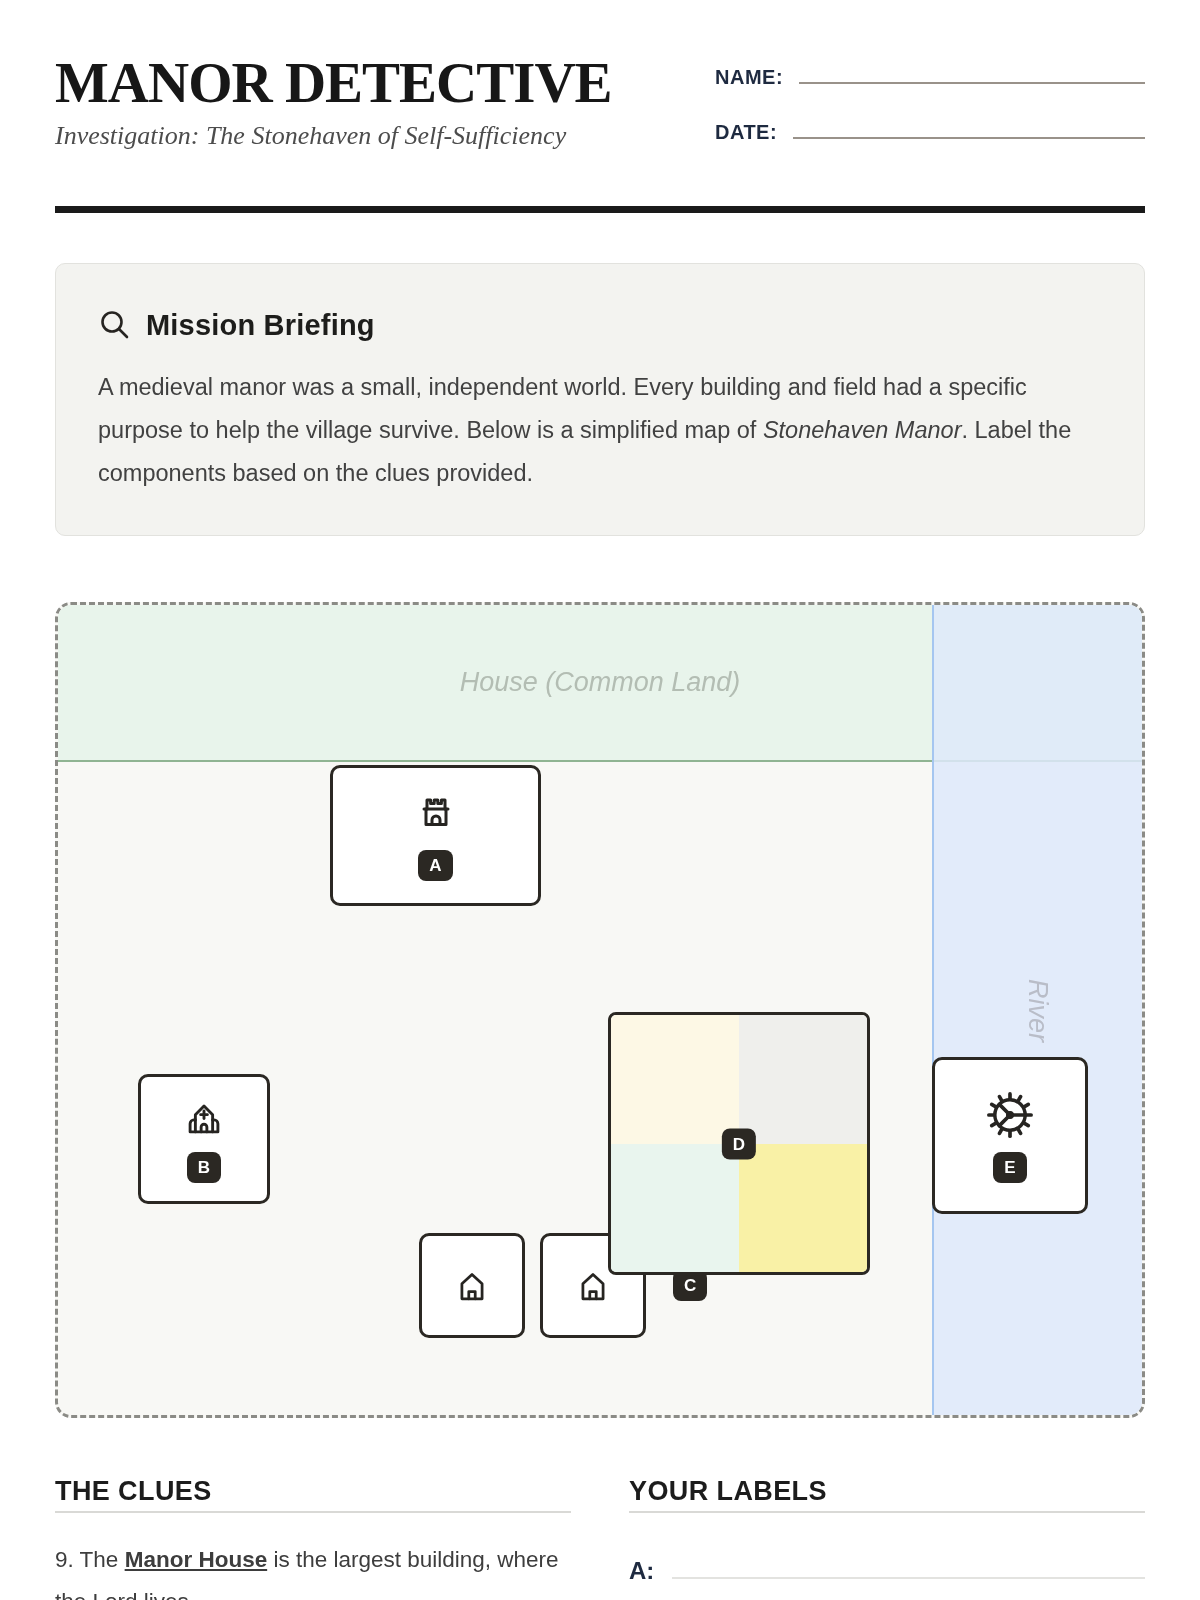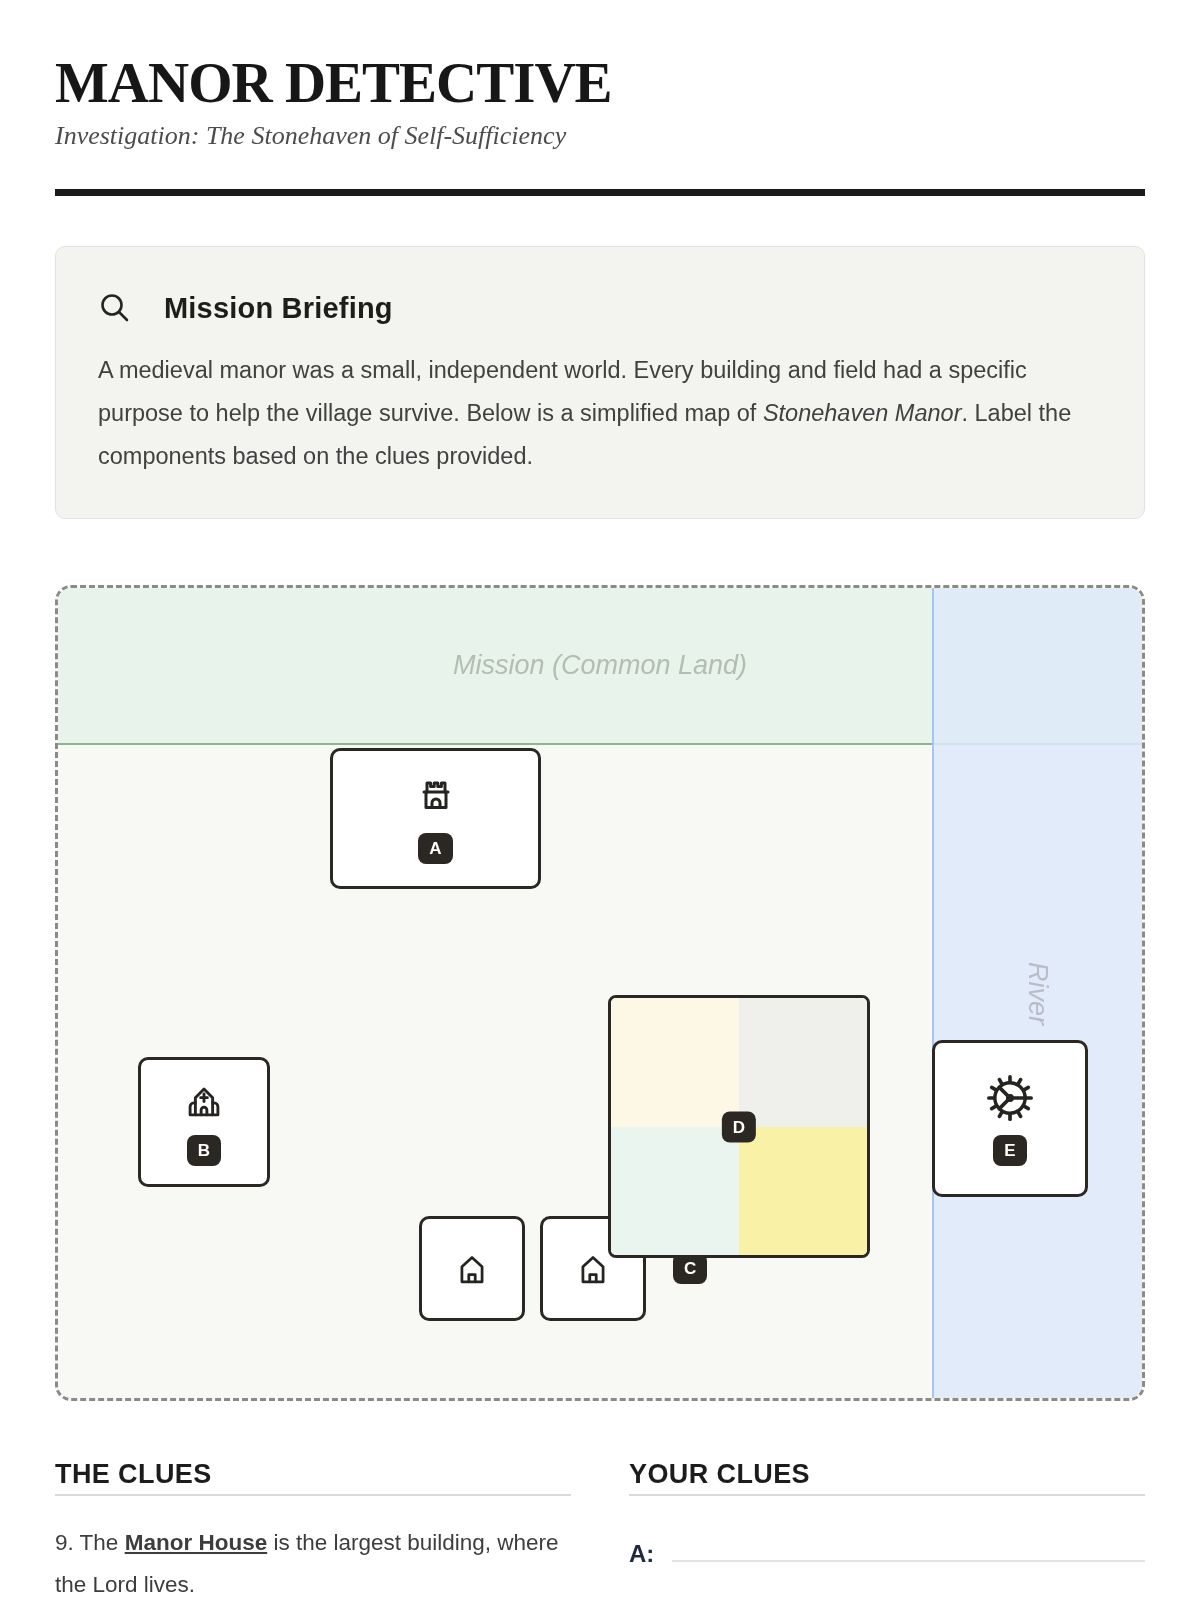--- a/index.html
+++ b/index.html
@@ -17,21 +17,21 @@
   .namedate { width:430px; margin-top:4px; }
   .field-row { display:flex; align-items:baseline; margin-bottom:24px; }
   .field-label { font-weight:bold; font-size:20px; color:#1e2a40; letter-spacing:0.5px; }
   .field-line { flex:1; margin-left:16px; border-bottom:2px solid #99928a; height:26px; }
 
   .rule-thick { height:7px; background:#1a1a1a; margin-top:38px; }
 
   
   .briefing { margin-top:50px; background:#f3f3f0; border:1px solid #e2e2de;
               border-radius:10px; padding:44px 42px 40px 42px; }
-  .briefing-head { display:flex; align-items:center; gap:32px; }
+  .briefing-head { display:flex; align-items:center; gap:14px; }
   .briefing-title { font-size:29px; font-weight:bold; color:#1d1d1b; letter-spacing:0.2px; }
   .briefing p { margin-top:24px; font-size:23.5px; line-height:43px; color:#414141; }
   .bi { font-weight:normal; font-style:italic; }
 
   
   .map { position:relative; margin-top:66px; height:816px; background:#f8f8f5;
          border:3px dashed #8b8b86; border-radius:16px; overflow:hidden; }
   .forest { position:absolute; top:0; left:0; right:0; height:157px; background:#e8f4eb;
             border-bottom:2px solid #8fb492; display:flex; align-items:center; justify-content:center; z-index:1; }
   .forest-label { font-style:italic; font-size:27px; color:#b3bdb3; }
@@ -72,39 +72,49 @@
 </head>
 <body>
 
 <div class="page">
 
   <div class="header">
     <div class="masthead">
       <div class="title">MANOR DETECTIVE</div>
       <div class="subtitle">Investigation: The Stonehaven of Self-Sufficiency</div>
     </div>
+    <div class="namedate">
+      <div class="field-row">
+        <span class="field-label">NAME:</span>
+        <span class="field-line"></span>
+      </div>
+      <div class="field-row">
+        <span class="field-label">DATE:</span>
+        <span class="field-line"></span>
+      </div>
+    </div>
   </div>
 
   <div class="rule-thick"></div>
 
   <div class="briefing">
     <div class="briefing-head">
       <svg class="icon" width="34" height="34" viewBox="0 0 34 34" style="stroke-width:2.6">
         <circle cx="14" cy="14" r="9.5"></circle>
         <line x1="21" y1="21" x2="29" y2="29"></line>
       </svg>
       <span class="briefing-title">Mission Briefing</span>
     </div>
     <p><span>A medieval manor was a small, independent world. Every building and field had a specific purpose to help the village survive. Below is a simplified map of </span><strong class="bi">Stonehaven Manor</strong><span>. Label the components based on the clues provided.</span></p>
   </div>
 
   <div class="map">
 
     <div class="forest">
-      <span class="forest-label">Mission (Common Land)</span>
+      <span class="forest-label">House (Common Land)</span>
     </div>
 
     <div class="river">
       <span class="river-label">River</span>
     </div>
 
     <div class="bld bld-a">
       <svg class="icon" width="48" height="48" viewBox="0 0 48 48">
         <path d="M15 18 V9 h3.6 v3.5 h3.6 V9 h3.6 v3.5 h3.6 V9 h3.6 v9"></path>
         <path d="M12 18 h24"></path>
@@ -171,21 +181,21 @@
       <span class="badge">E</span>
     </div>
   </div>
 
   <div class="bottom">
     <div>
       <div class="col-head">THE CLUES</div>
       <p class="clue-text"><span>9. The </span><span class="u-bold">Manor House</span><span> is the largest building, where the Lord lives.</span></p>
     </div>
     <div>
-      <div class="col-head">YOUR CLUES</div>
+      <div class="col-head">YOUR LABELS</div>
       <div class="label-row">
         <span class="label-letter">A:</span>
         <span class="write-line"></span>
       </div>
     </div>
   </div>
 
 </div>
 
 </body></html>

